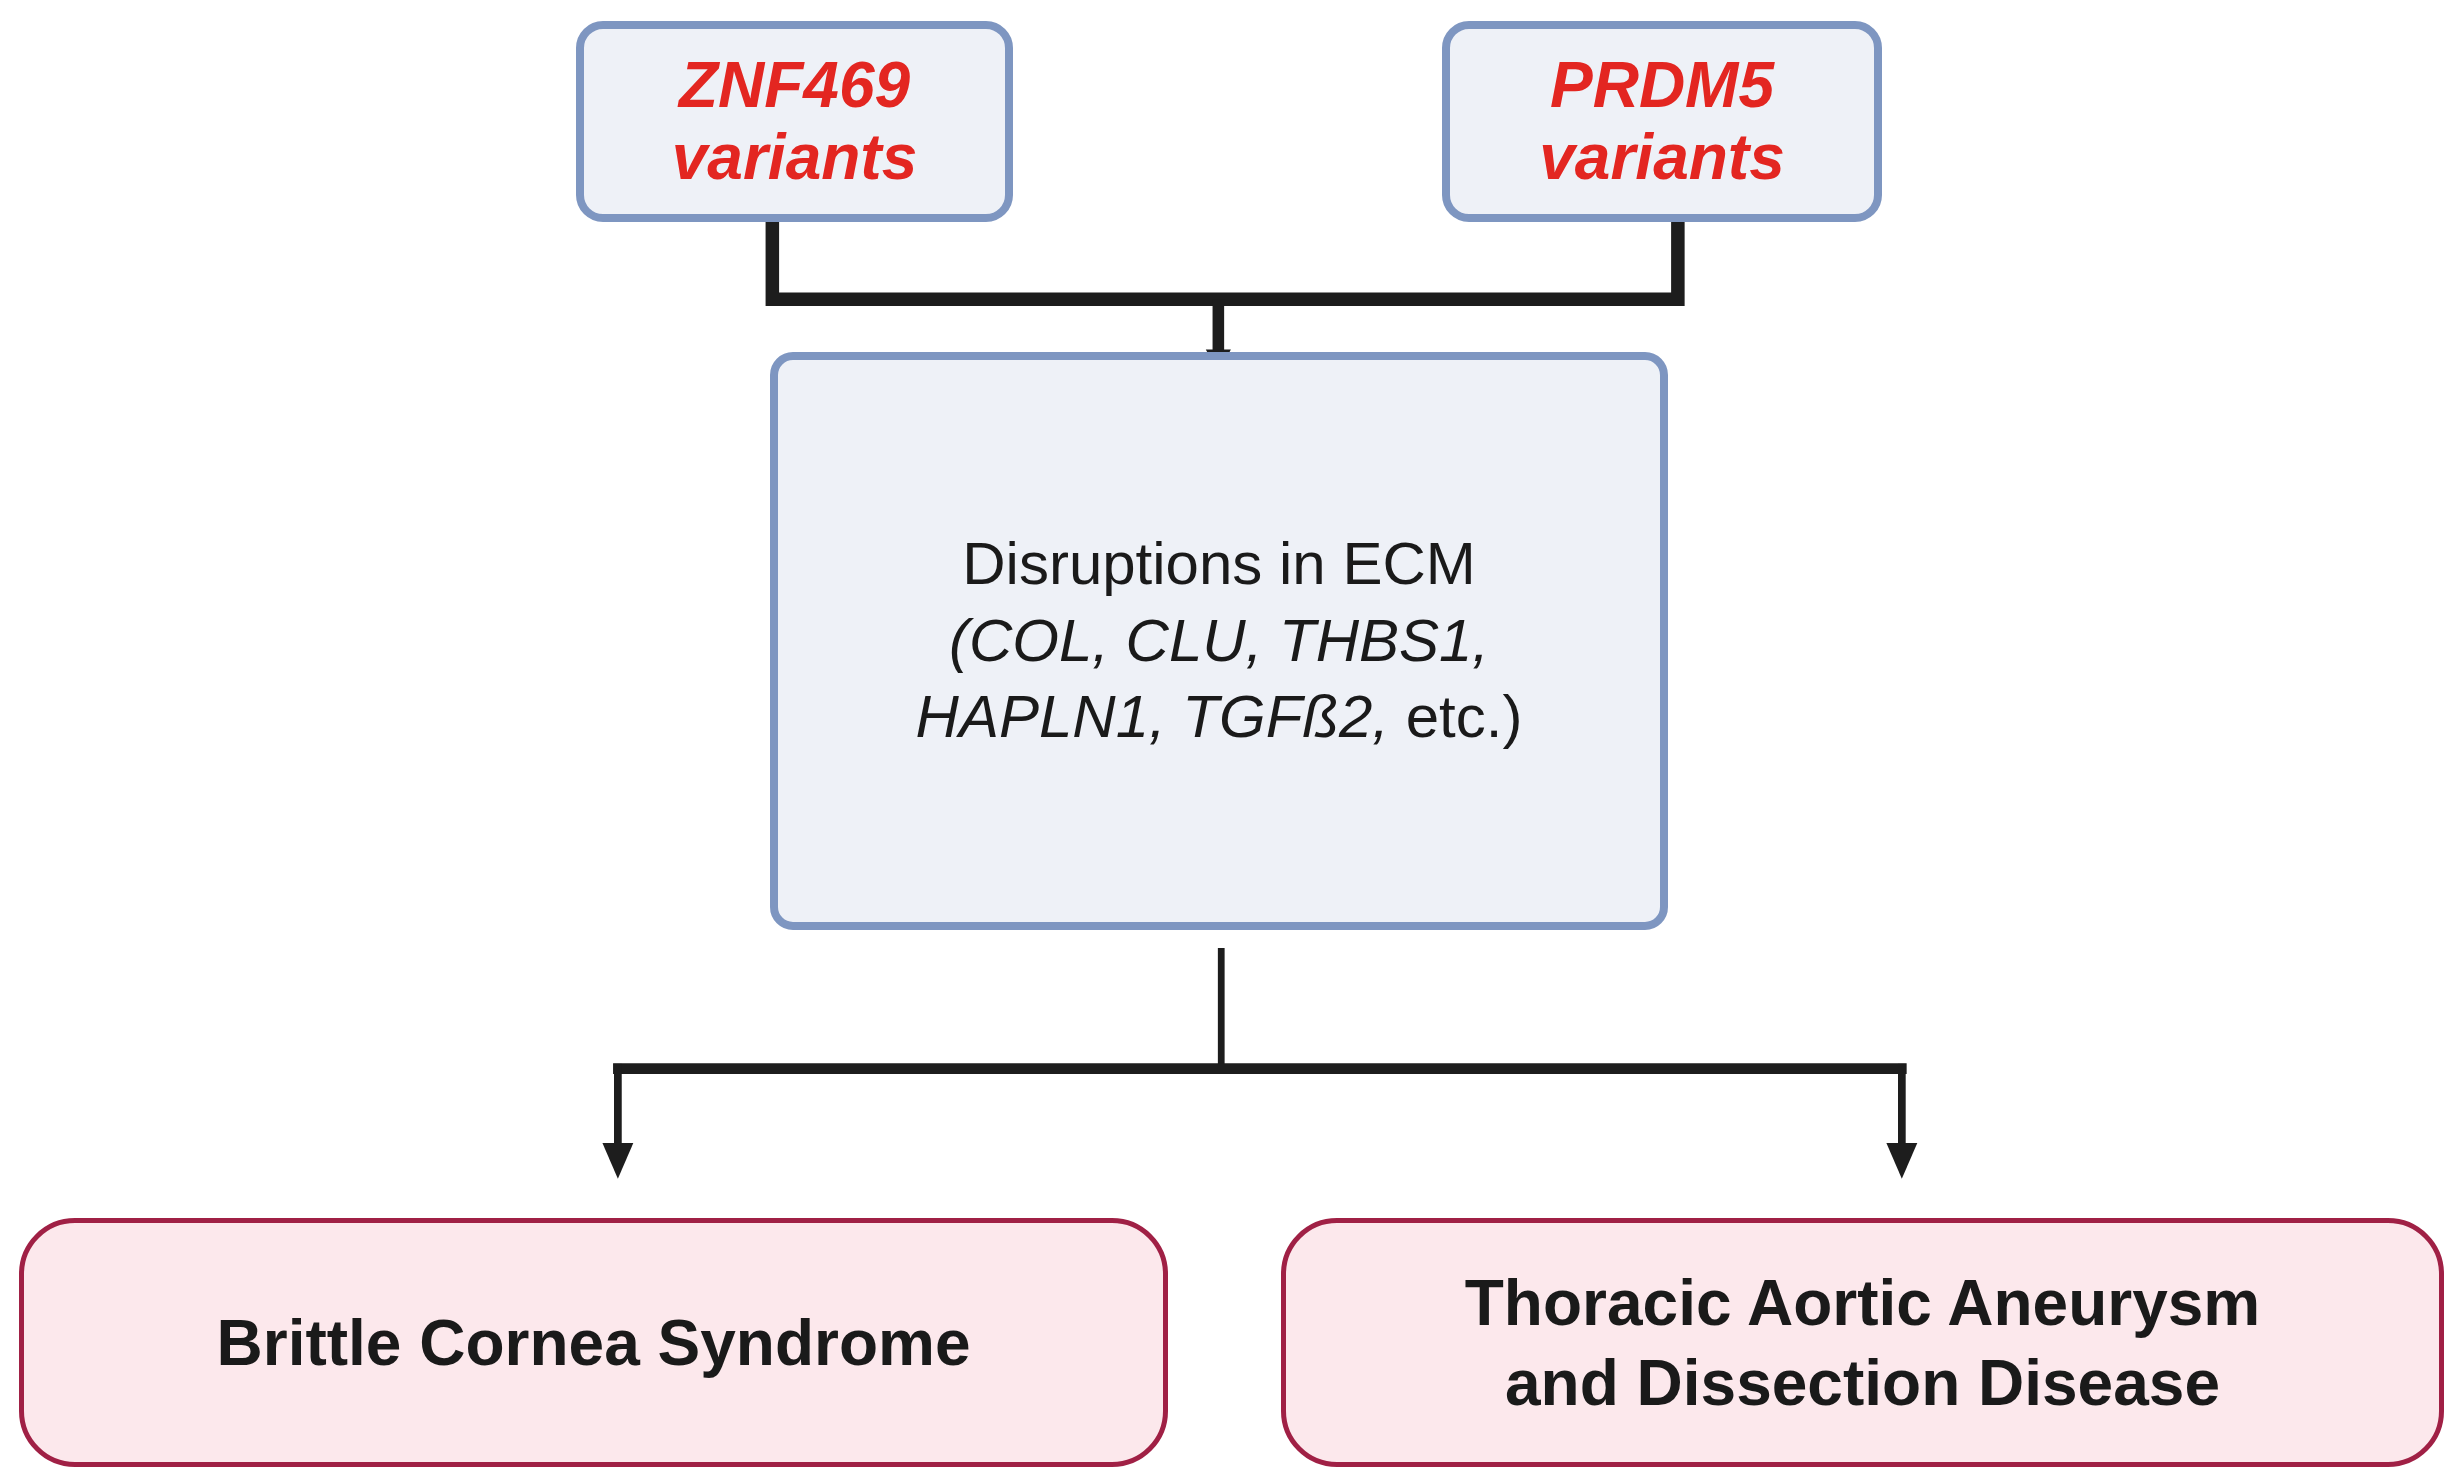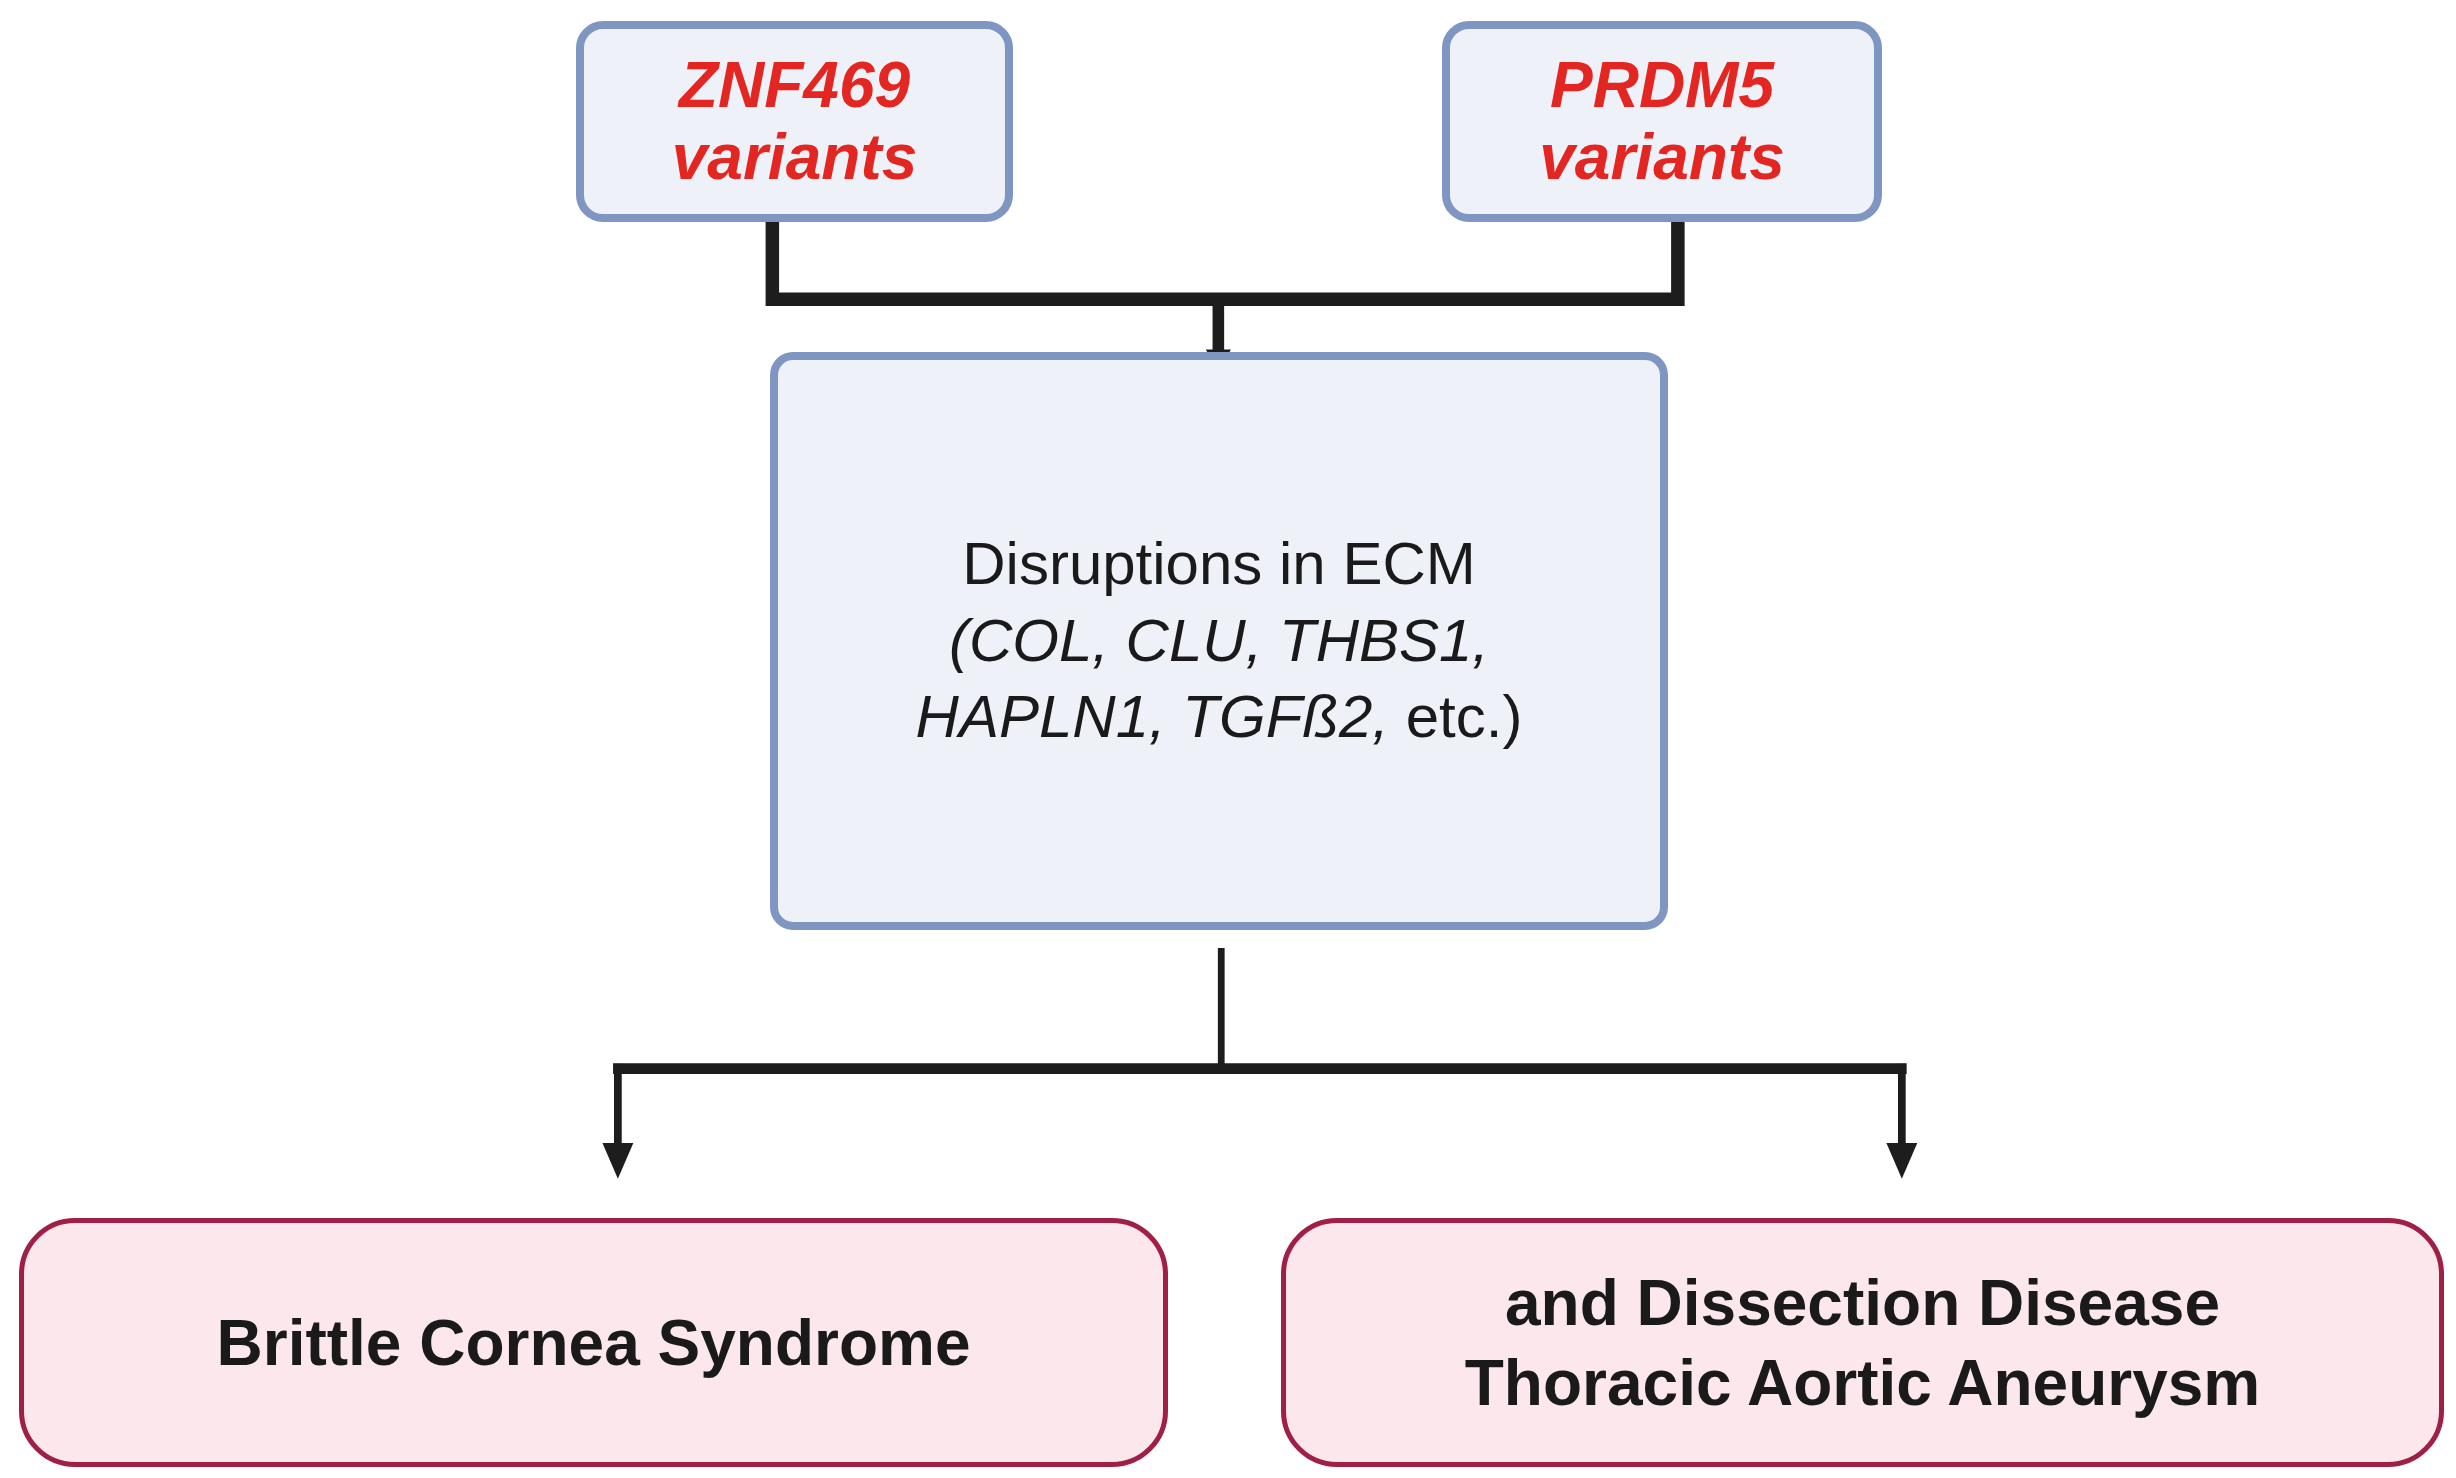--- a/index.html
+++ b/index.html
@@ -112,19 +112,19 @@
       <div><span class="gene-italic">HAPLN1, TGFß2,</span><span> etc.)</span></div>
     </div>
   </div>
 
   <div class="node disease-node" id="node-bcs">
     <div class="disease-label">Brittle Cornea Syndrome</div>
   </div>
 
   <div class="node disease-node" id="node-taad">
     <div class="disease-label">
+      <div>Thoracic Aortic Aneurysm</div>
       <div>and Dissection Disease</div>
-      <div>Thoracic Aortic Aneurysm</div>
     </div>
   </div>
 
 </div>
 
 
 </body></html>

